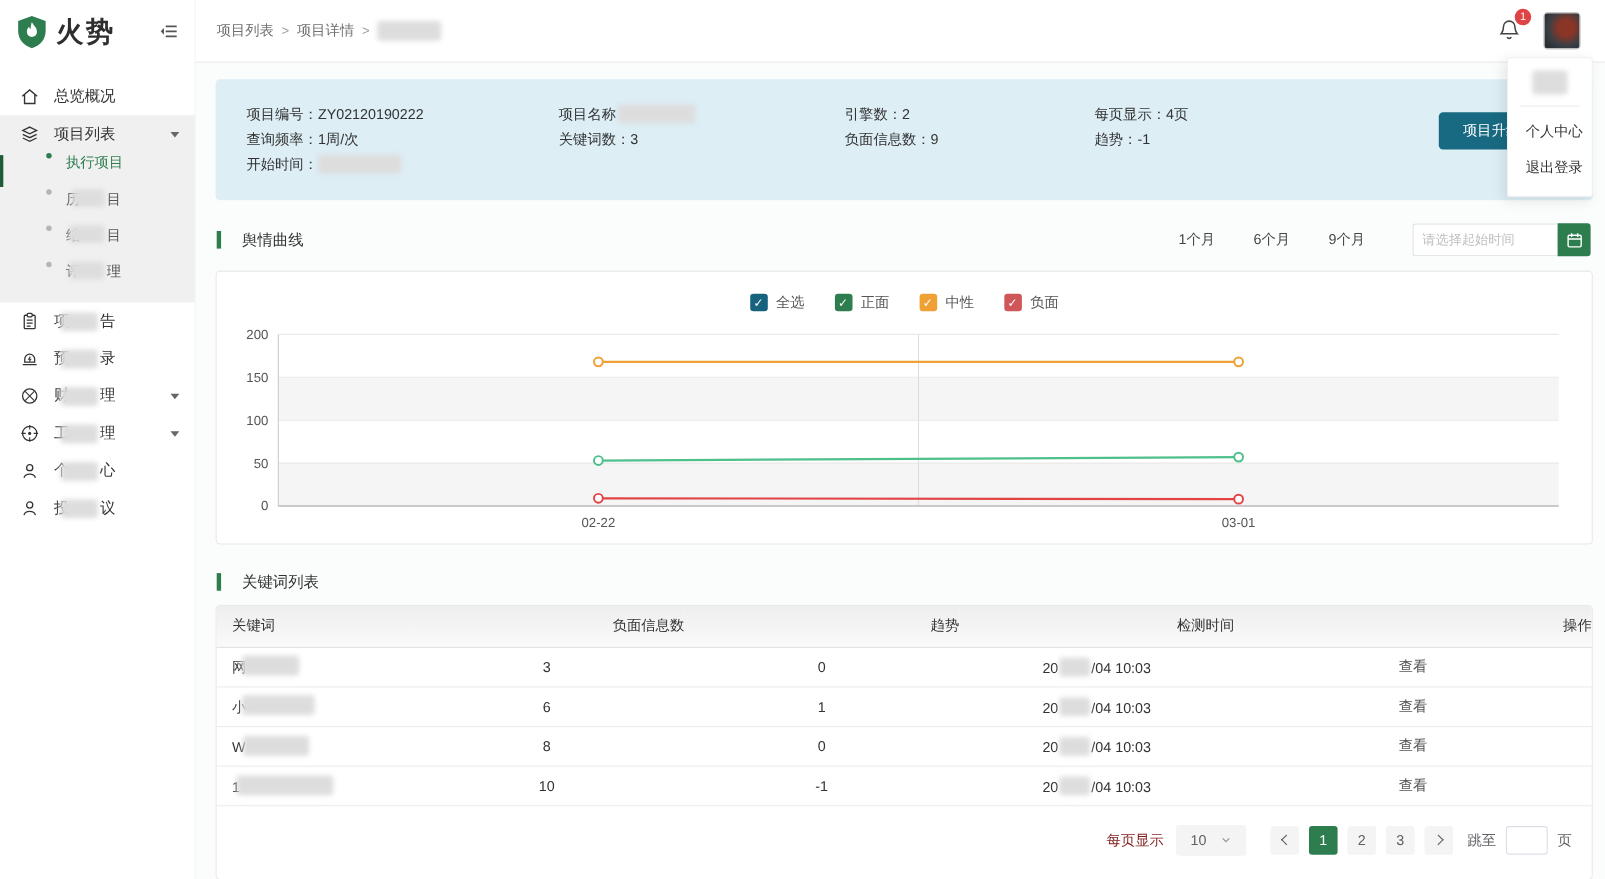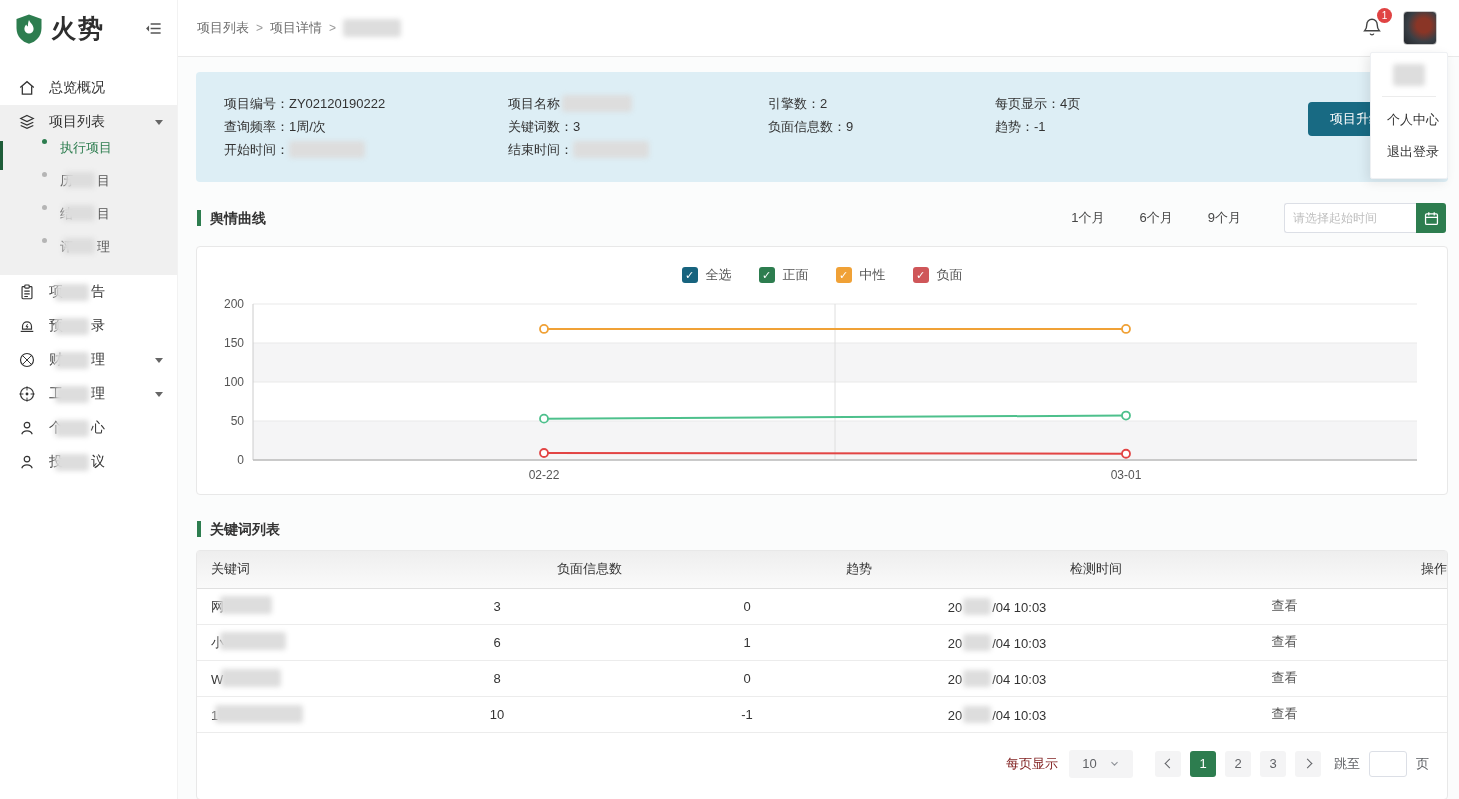--- a/index.html
+++ b/index.html
@@ -39,21 +39,21 @@
   .content{padding:15px 11px 0 18px;flex:1;}
 
   
   .info-card{background:#ddeef5;border-radius:4px;padding:20px 28px;position:relative;height:110px;}
   .info-grid{display:grid;grid-template-columns:284px 260px 227px auto;font-size:13px;color:#333;}
   .info-col .line{height:23px;display:flex;align-items:center;}
   .upgrade-btn{position:absolute;right:44px;top:30px;background:#186a83;color:#fff;border:none;border-radius:4px;height:34px;padding:0 22px;font-size:13px;cursor:pointer;font-family:inherit;}
 
   
   .section-row{display:flex;align-items:center;margin:21px 2px 13px 1px;}
-  .sec-title{font-size:14px;font-weight:bold;color:#333;border-left:4px solid #2d7d4f;padding-left:9px;line-height:16px;}
+  .sec-title{font-size:14px;font-weight:normal;color:#333;border-left:4px solid #2d7d4f;padding-left:19px;line-height:16px;}
   .filters{margin-left:auto;display:flex;align-items:center;gap:35px;font-size:13px;color:#454545;}
   .filter-link{cursor:pointer;}
   .date-wrap{display:flex;margin-left:8px;}
   .date-input{width:132px;height:30px;border:1px solid #dcdfe6;border-right:none;border-radius:3px 0 0 3px;padding:0 8px;font-size:12px;color:#333;outline:none;font-family:inherit;background:#fff;}
   .date-input::placeholder{color:#bfbfbf;}
   .cal-btn{width:30px;height:30px;background:#2d7d4f;border:none;border-radius:0 3px 3px 0;display:flex;align-items:center;justify-content:center;cursor:pointer;}
 
   
   .card{background:#fff;border:1px solid #e8e8e8;border-radius:4px;}
   .chart-card{padding:12px 10px 2px;}
@@ -290,24 +290,20 @@
               </div>
           </div>
           <div class="info-col">
             <div class="line">
                 <span>项目名称</span>
                 <span class="blur" style="width:70px;height:17px;margin-left:2px;"></span>
               </div>
             <div class="line">
                 <span>关键词数：</span>
                 <span>3</span>
-              </div>
-            <div class="line">
-                <span>结束时间：</span>
-                <span class="blur" style="width:76px;height:17px;"></span>
               </div>
           </div>
           <div class="info-col">
             <div class="line">
                 <span>引擎数：</span>
                 <span>2</span>
               </div>
             <div class="line">
                 <span>负面信息数：</span>
                 <span>9</span>

